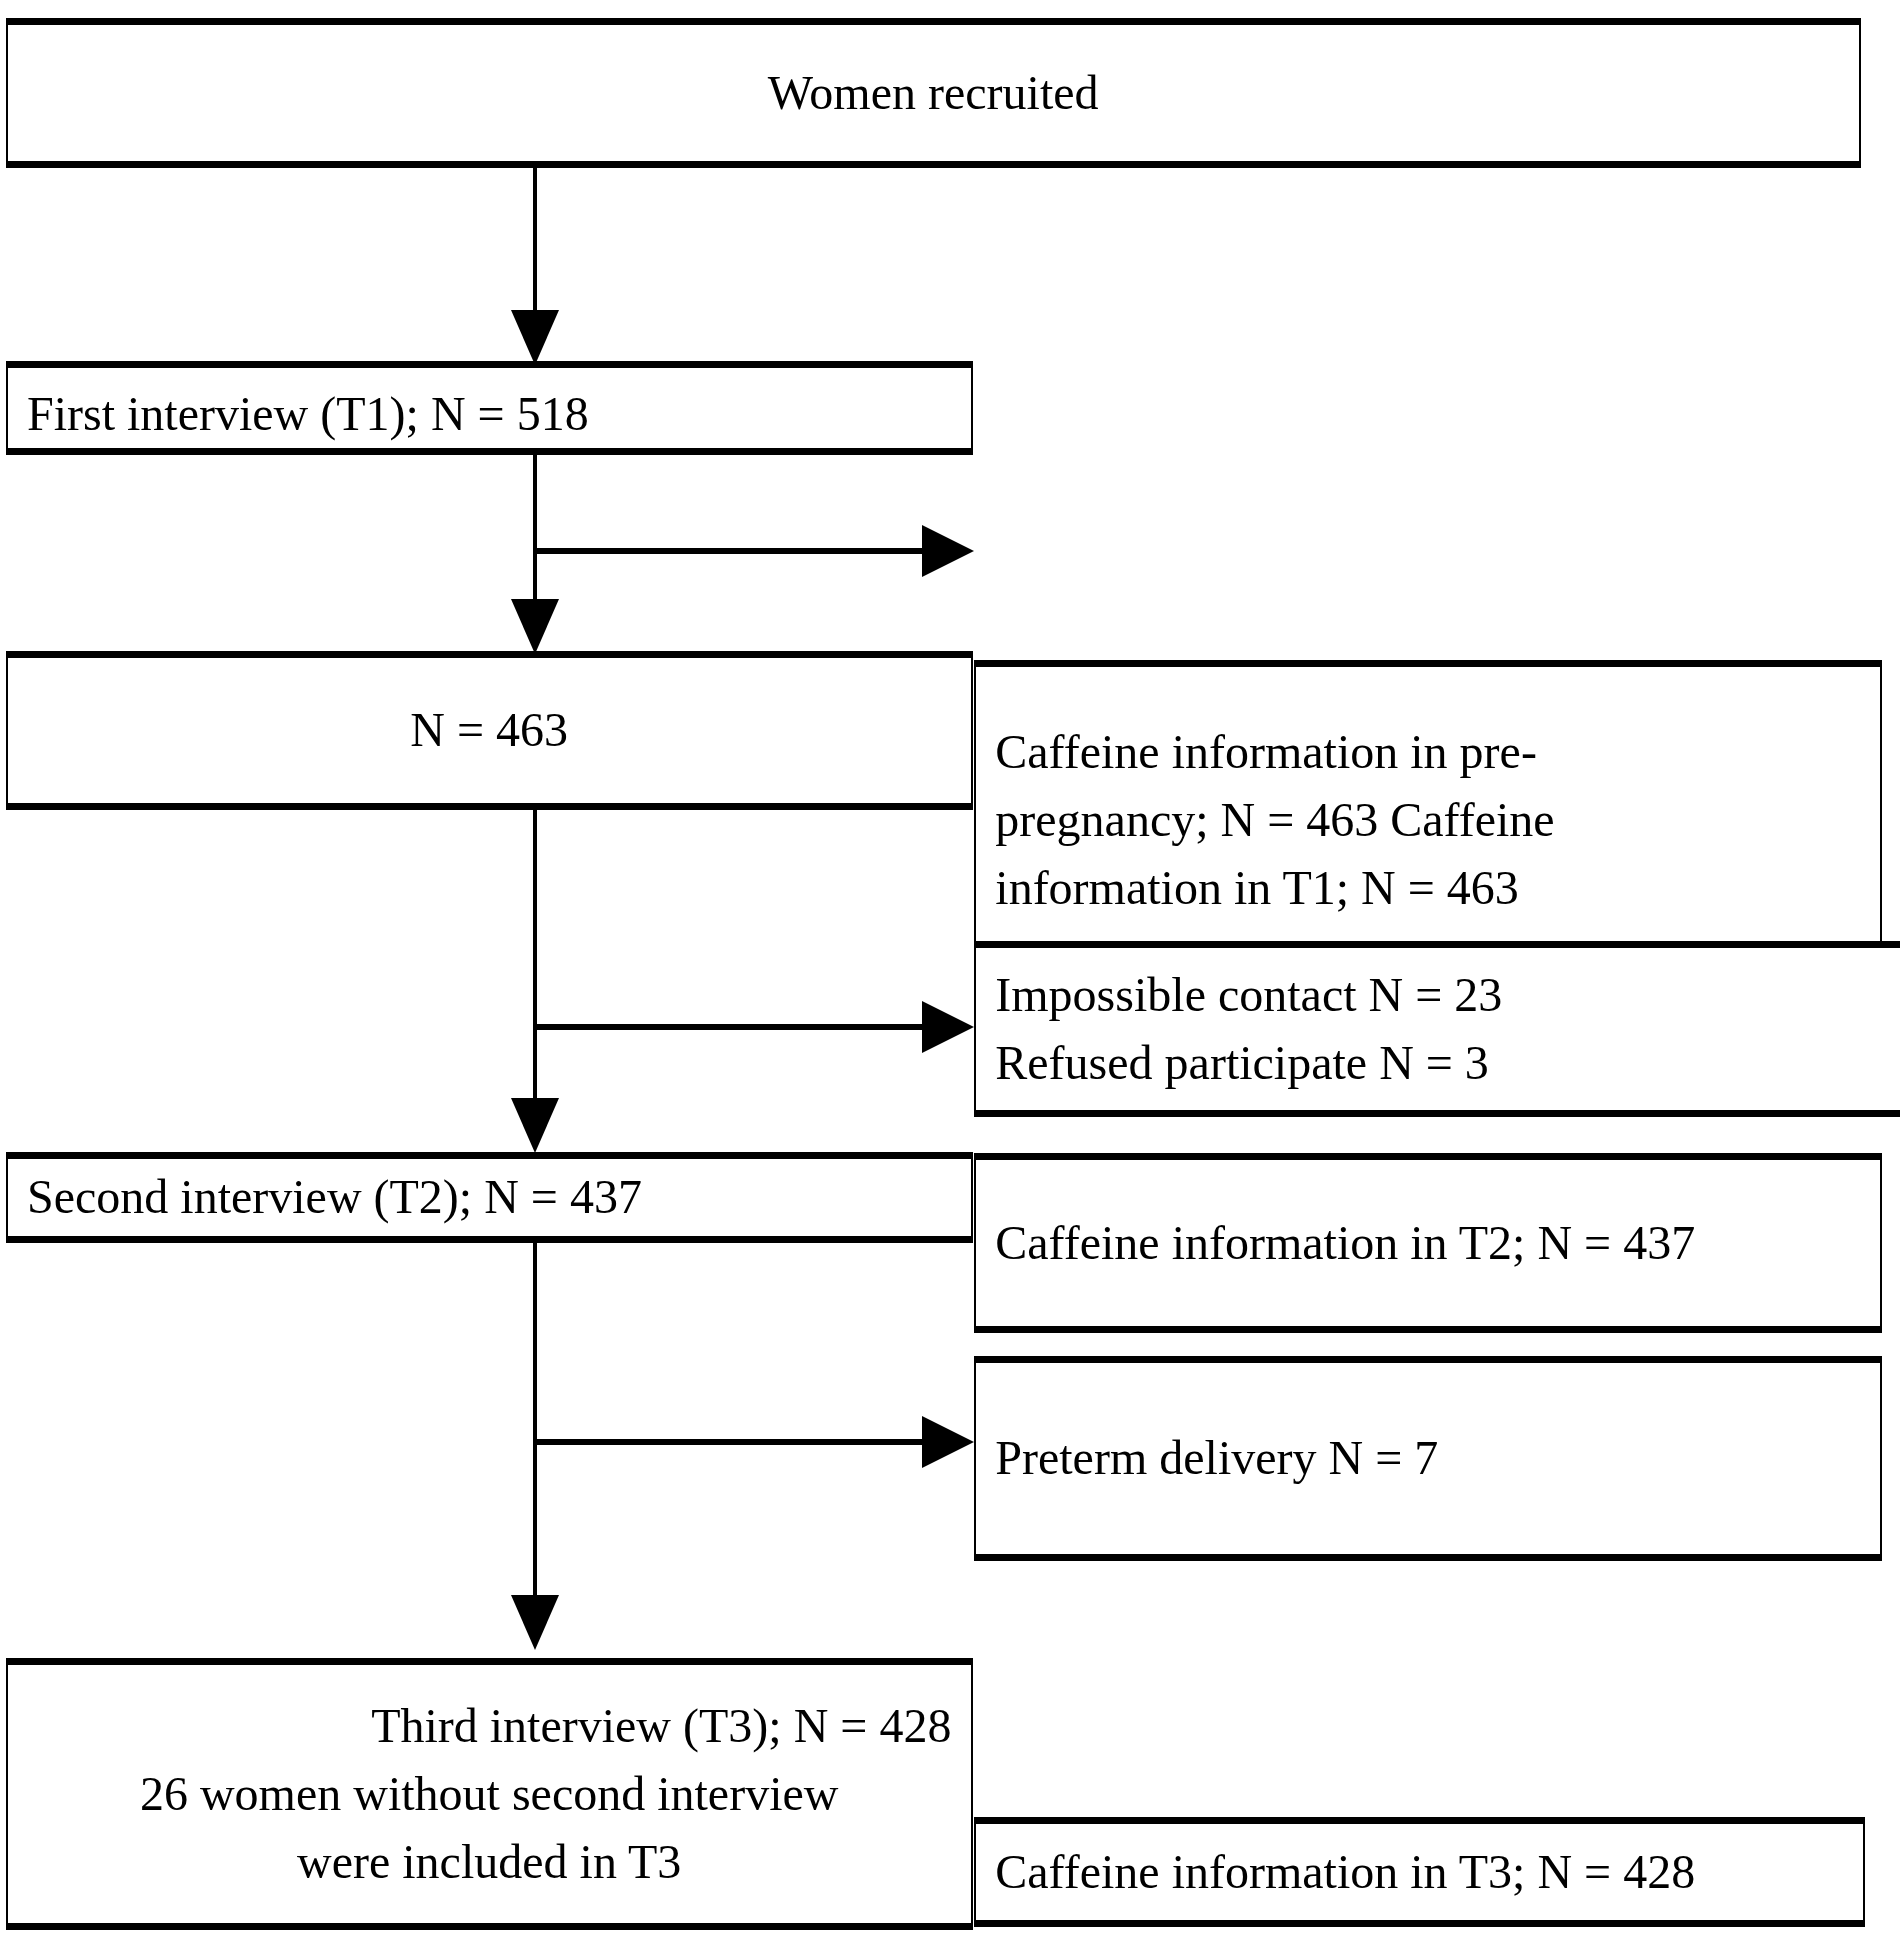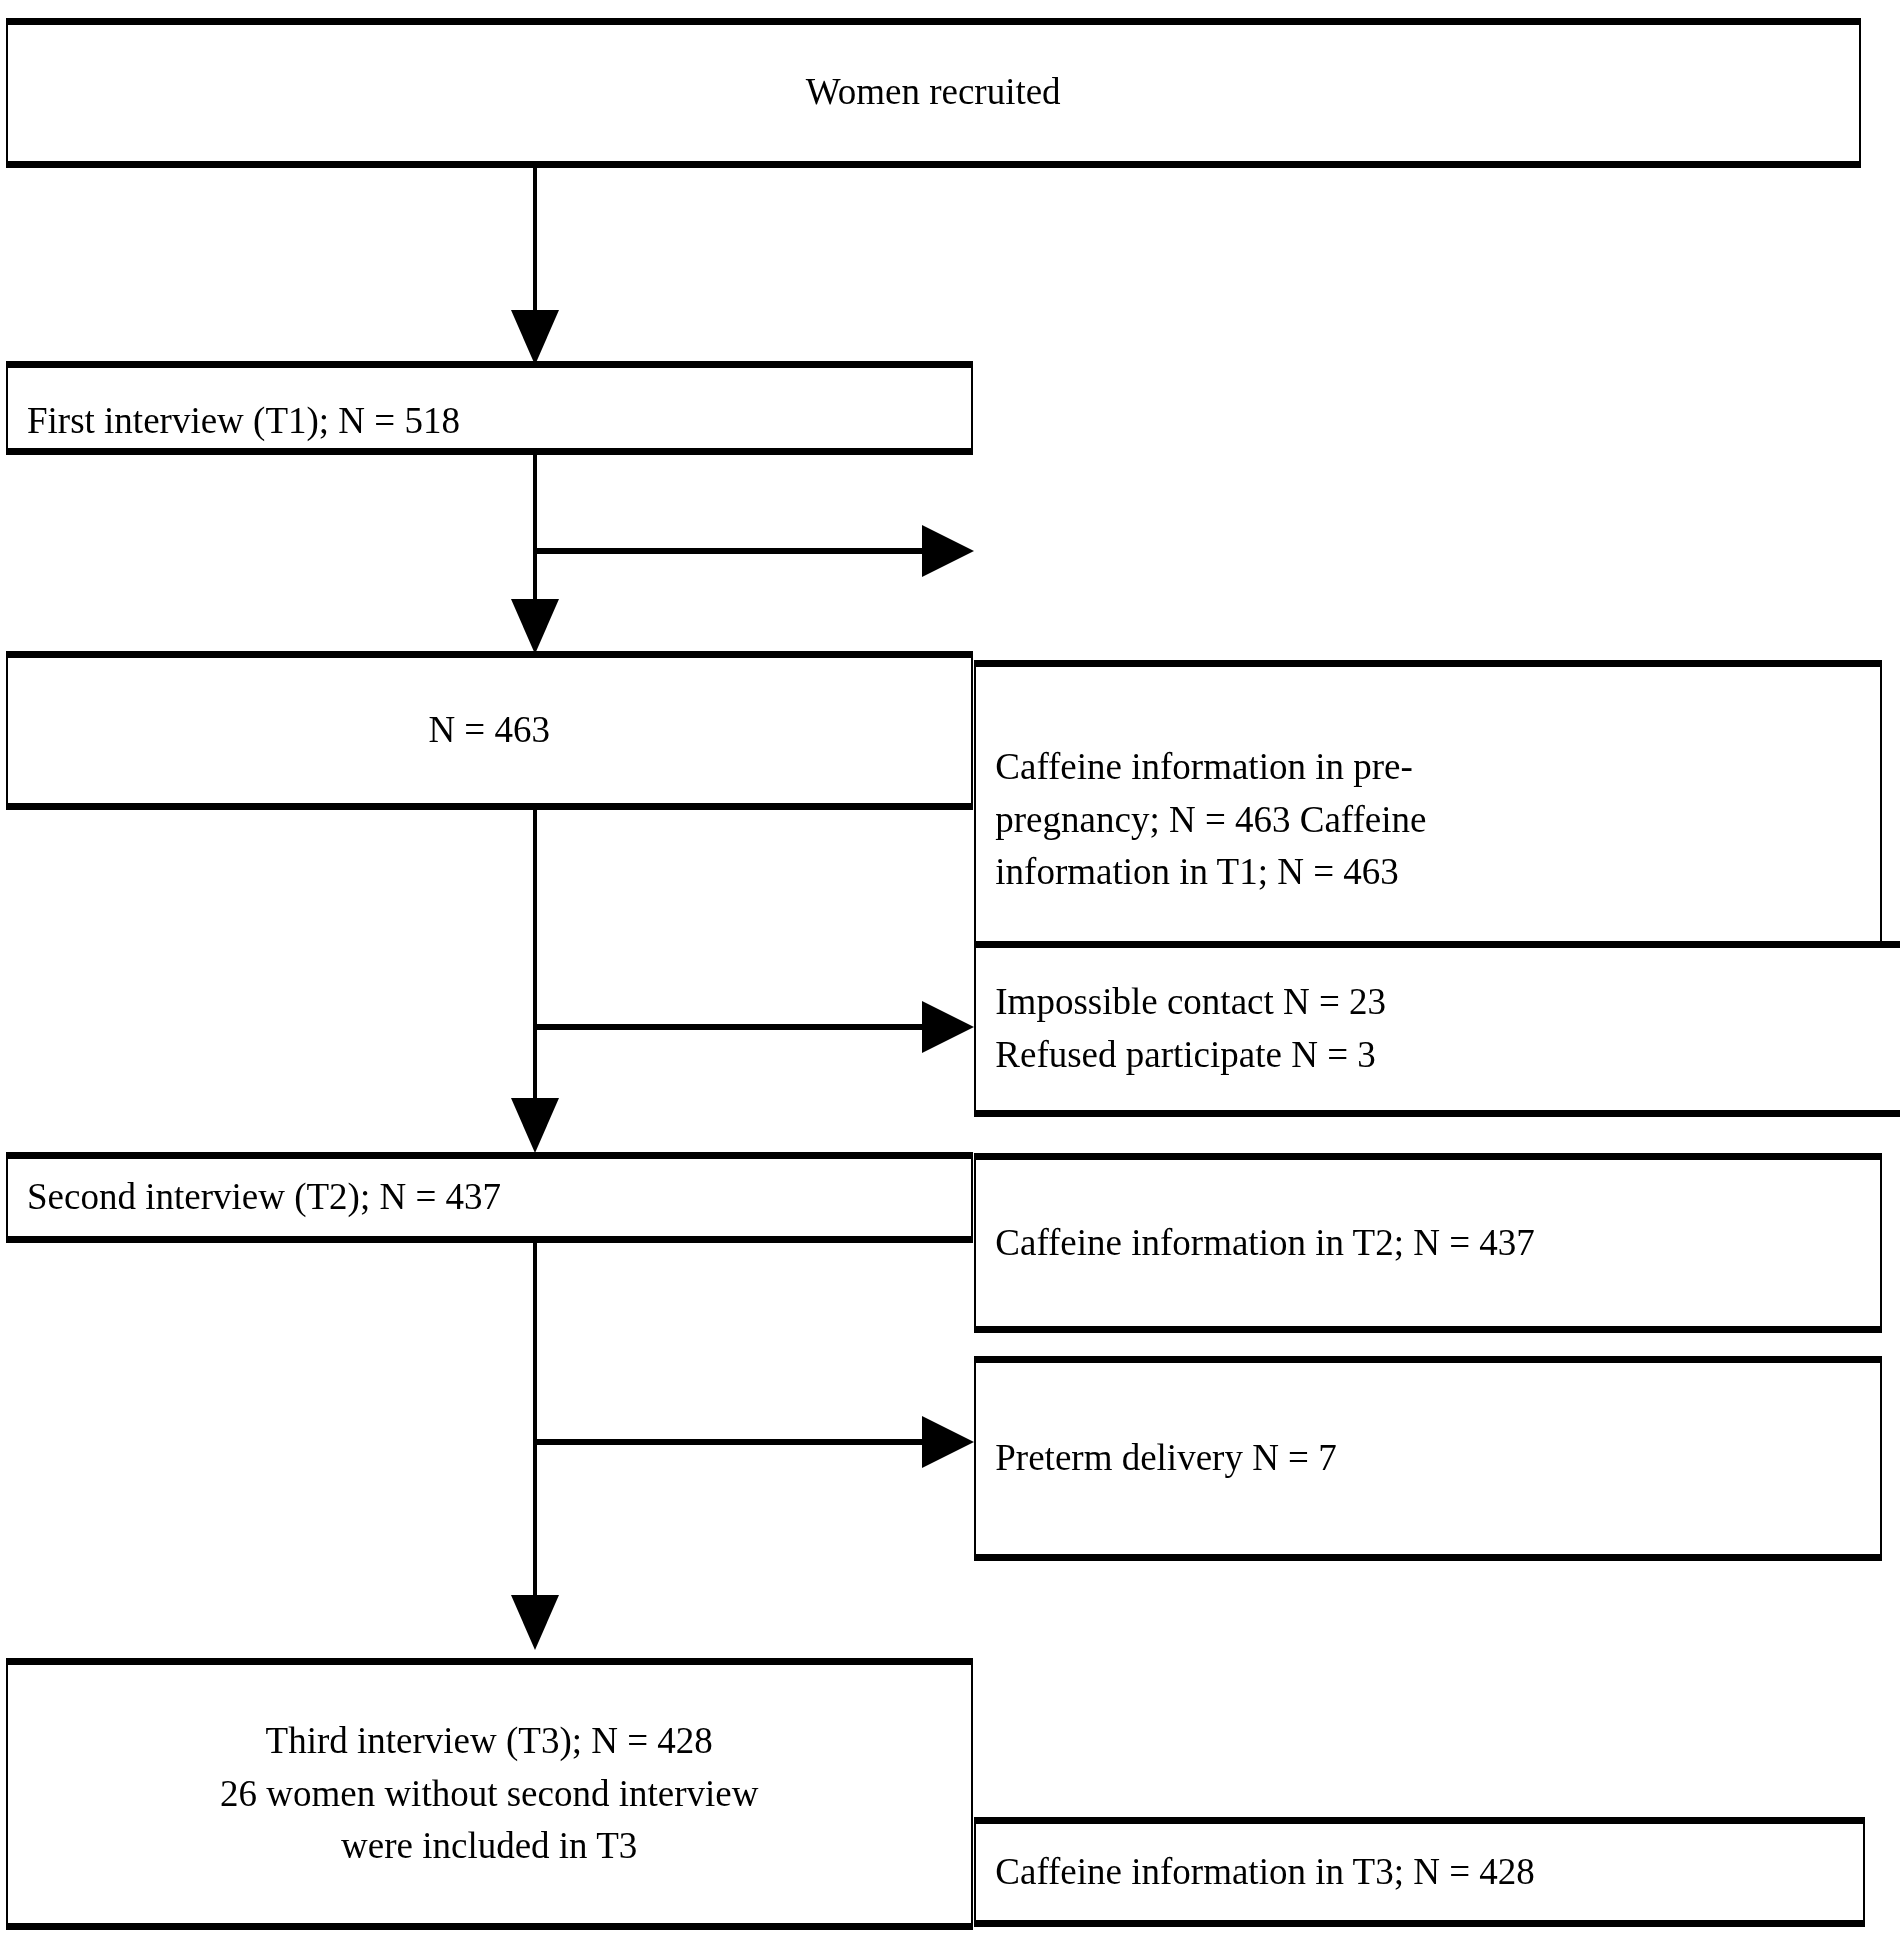--- a/index.html
+++ b/index.html
@@ -18,21 +18,21 @@
     overflow: hidden;
   }
   .box {
     position: absolute;
     box-sizing: border-box;
     border: 2.8px solid #000000;
     background: #ffffff;
     display: flex;
     flex-direction: column;
     justify-content: center;
-    font-size: 37px;
+    font-size: 48px;
     line-height: 1.42;
     color: #000000;
   }
   
   .box.heavy {
     border-top-width: 7.4px;
     border-bottom-width: 7.4px;
   }
   .box .line {
     display: block;
@@ -126,21 +126,21 @@
   <div class="arrow-down" style="left:511px; top:1595px;"></div>
 
   <div class="hline" style="left:533px; top:1439px; width:392px;"></div>
   <div class="arrow-right" style="left:922px; top:1416px;"></div>
 
   <div class="box heavy align-left" style="left:974px; top:1356px; width:908px; height:205px;">
     <span class="line">Preterm delivery N = 7</span>
   </div>
 
   <div class="box heavy" style="left:5.7px; top:1658px; width:967px; height:272px;">
-    <span class="line" style="text-align:center;font-family:Liberation Serif, serif;">Third interview (T3); N = 428</span>
+    <span class="line" style="text-align:right;font-family:Liberation Serif, serif;">Third interview (T3); N = 428</span>
     <span class="line" style="text-align:center;">26 women without second interview</span>
     <span class="line" style="text-align:center;">were included in T3</span>
   </div>
 
   <div class="box heavy align-left" style="left:974px; top:1817px; width:891px; height:110px;">
     <span class="line">Caffeine information in T3; N = 428</span>
   </div>
 
 </div>
 

